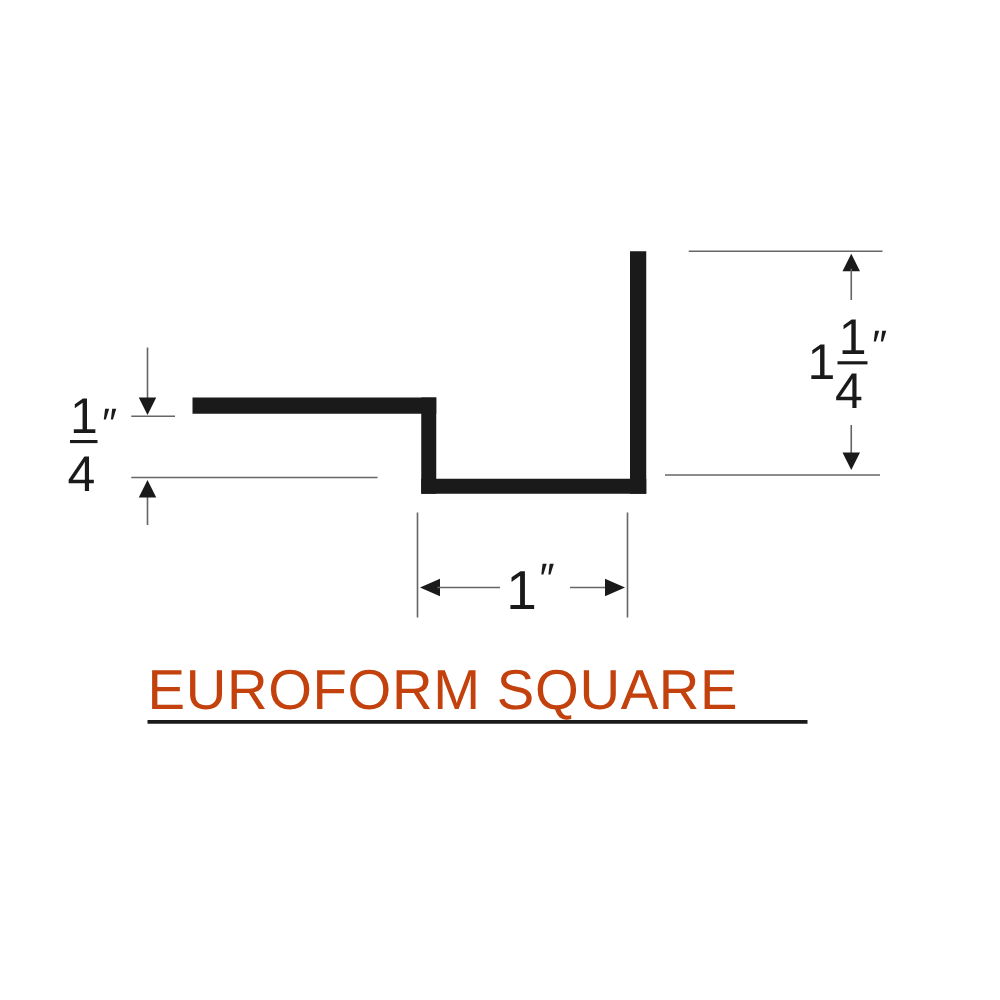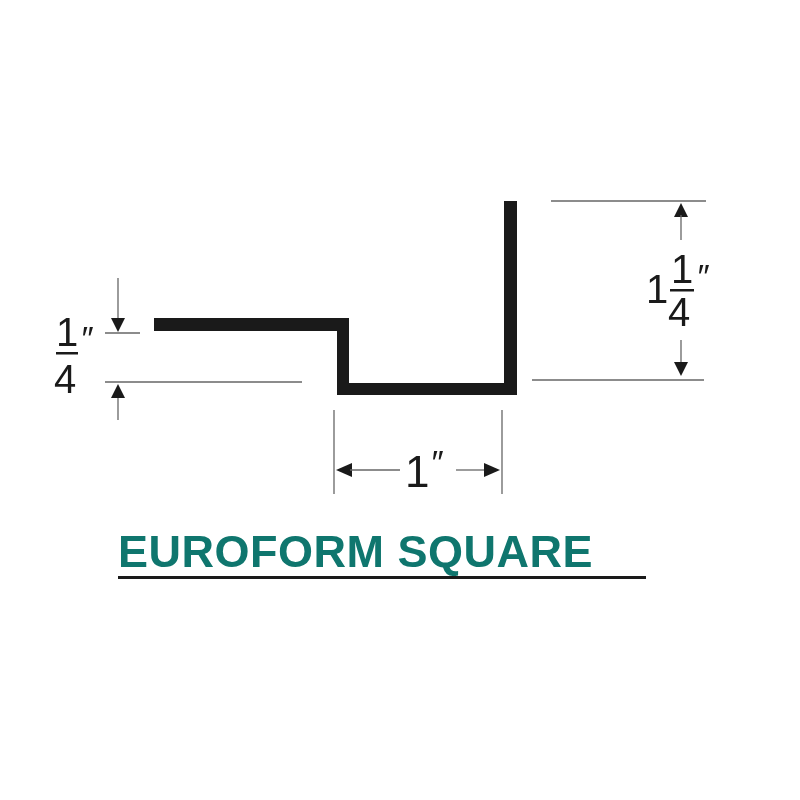--- a/index.html
+++ b/index.html
@@ -2,21 +2,21 @@
 <html><head>
   <meta charset="utf-8">
   <style>
     html, body { margin: 0; padding: 0; background: #ffffff; }
     body { width: 800px; height: 800px; position: relative; overflow: hidden; }
     #diagram { position: absolute; left: 0; top: 0; width: 800px; height: 800px; }
     .dim-text { font-family: "Liberation Sans", "DejaVu Sans", sans-serif; fill: #1a1a1a; }
     .title {
       position: absolute; left: 118px; top: 528px; width: 530px;
       font-family: "Liberation Sans", "DejaVu Sans", sans-serif;
-      font-weight: bold; font-size: 45px; color: #0f766e; letter-spacing: 0.5px;
+      font-weight: normal; font-size: 45px; color: #c2410c; letter-spacing: 0.5px;
       white-space: nowrap; line-height: 48px; text-align: left;
     }
     .title-underline { position: absolute; left: 118px; top: 576px; width: 528px; height: 3px; background: #1a1a1a; }
   </style>
 </head>
 <body>
 
 <svg id="diagram" viewBox="0 0 800 800" xmlns="http://www.w3.org/2000/svg">
 
   <g fill="#1a1a1a">

